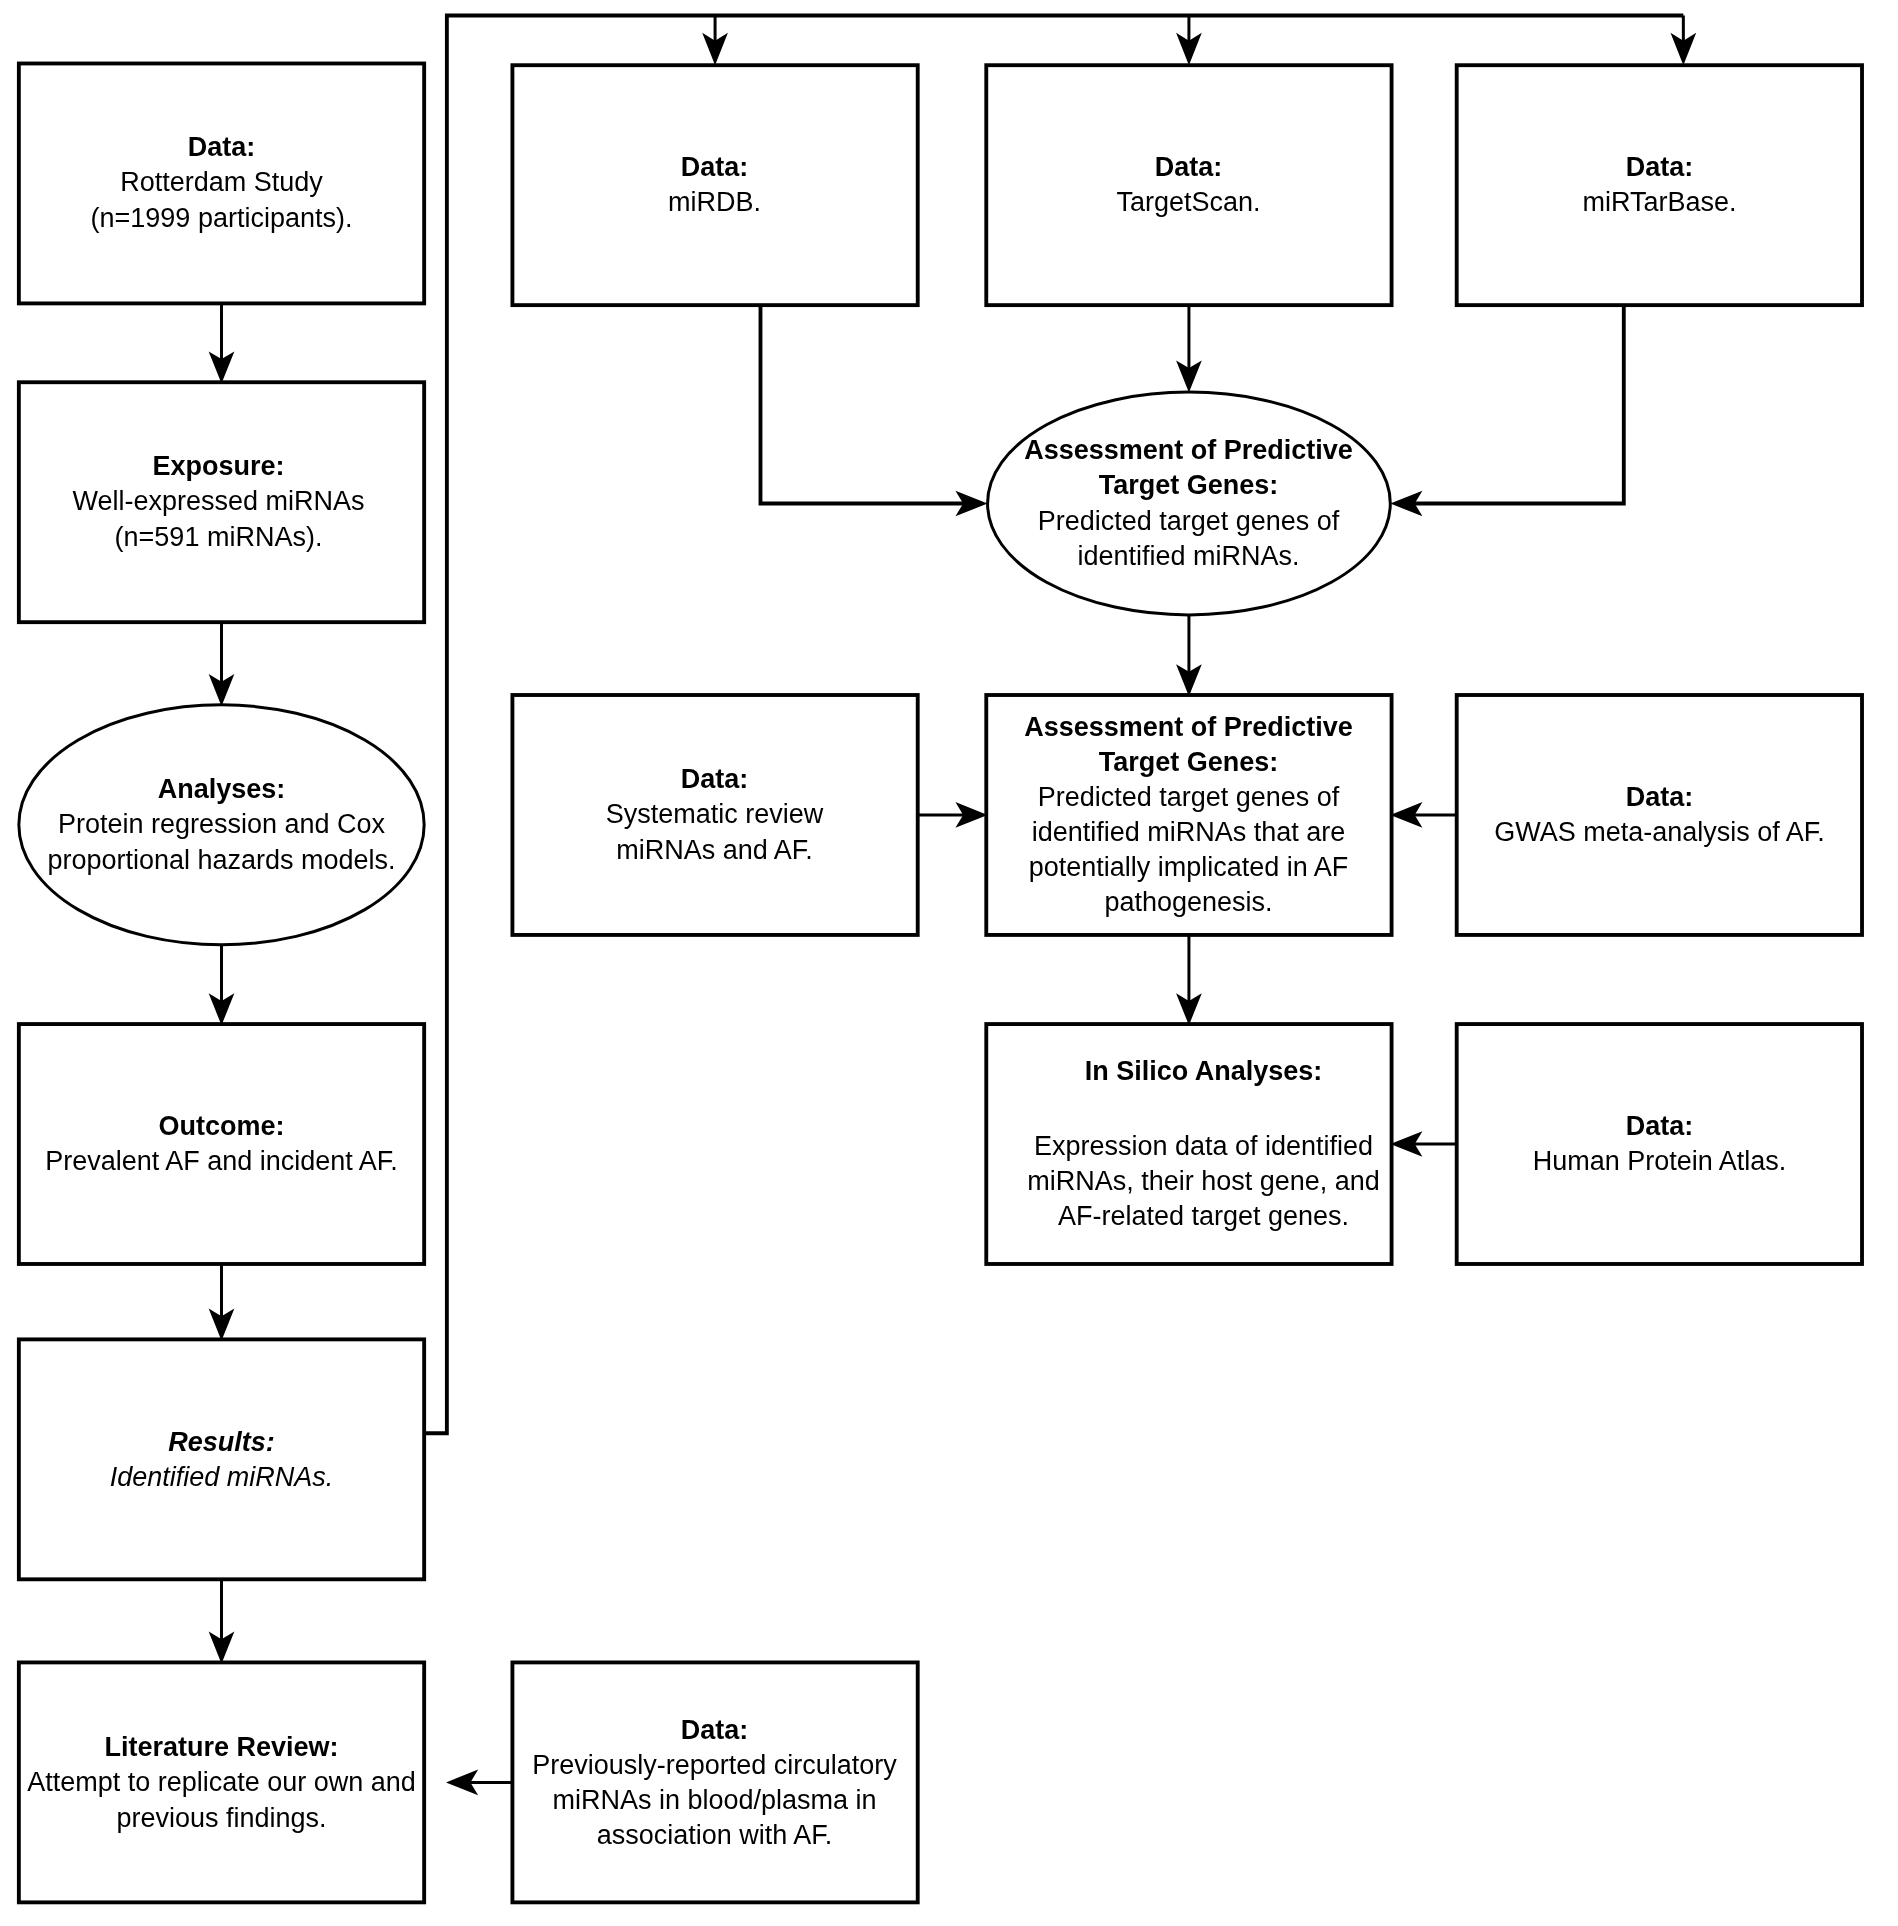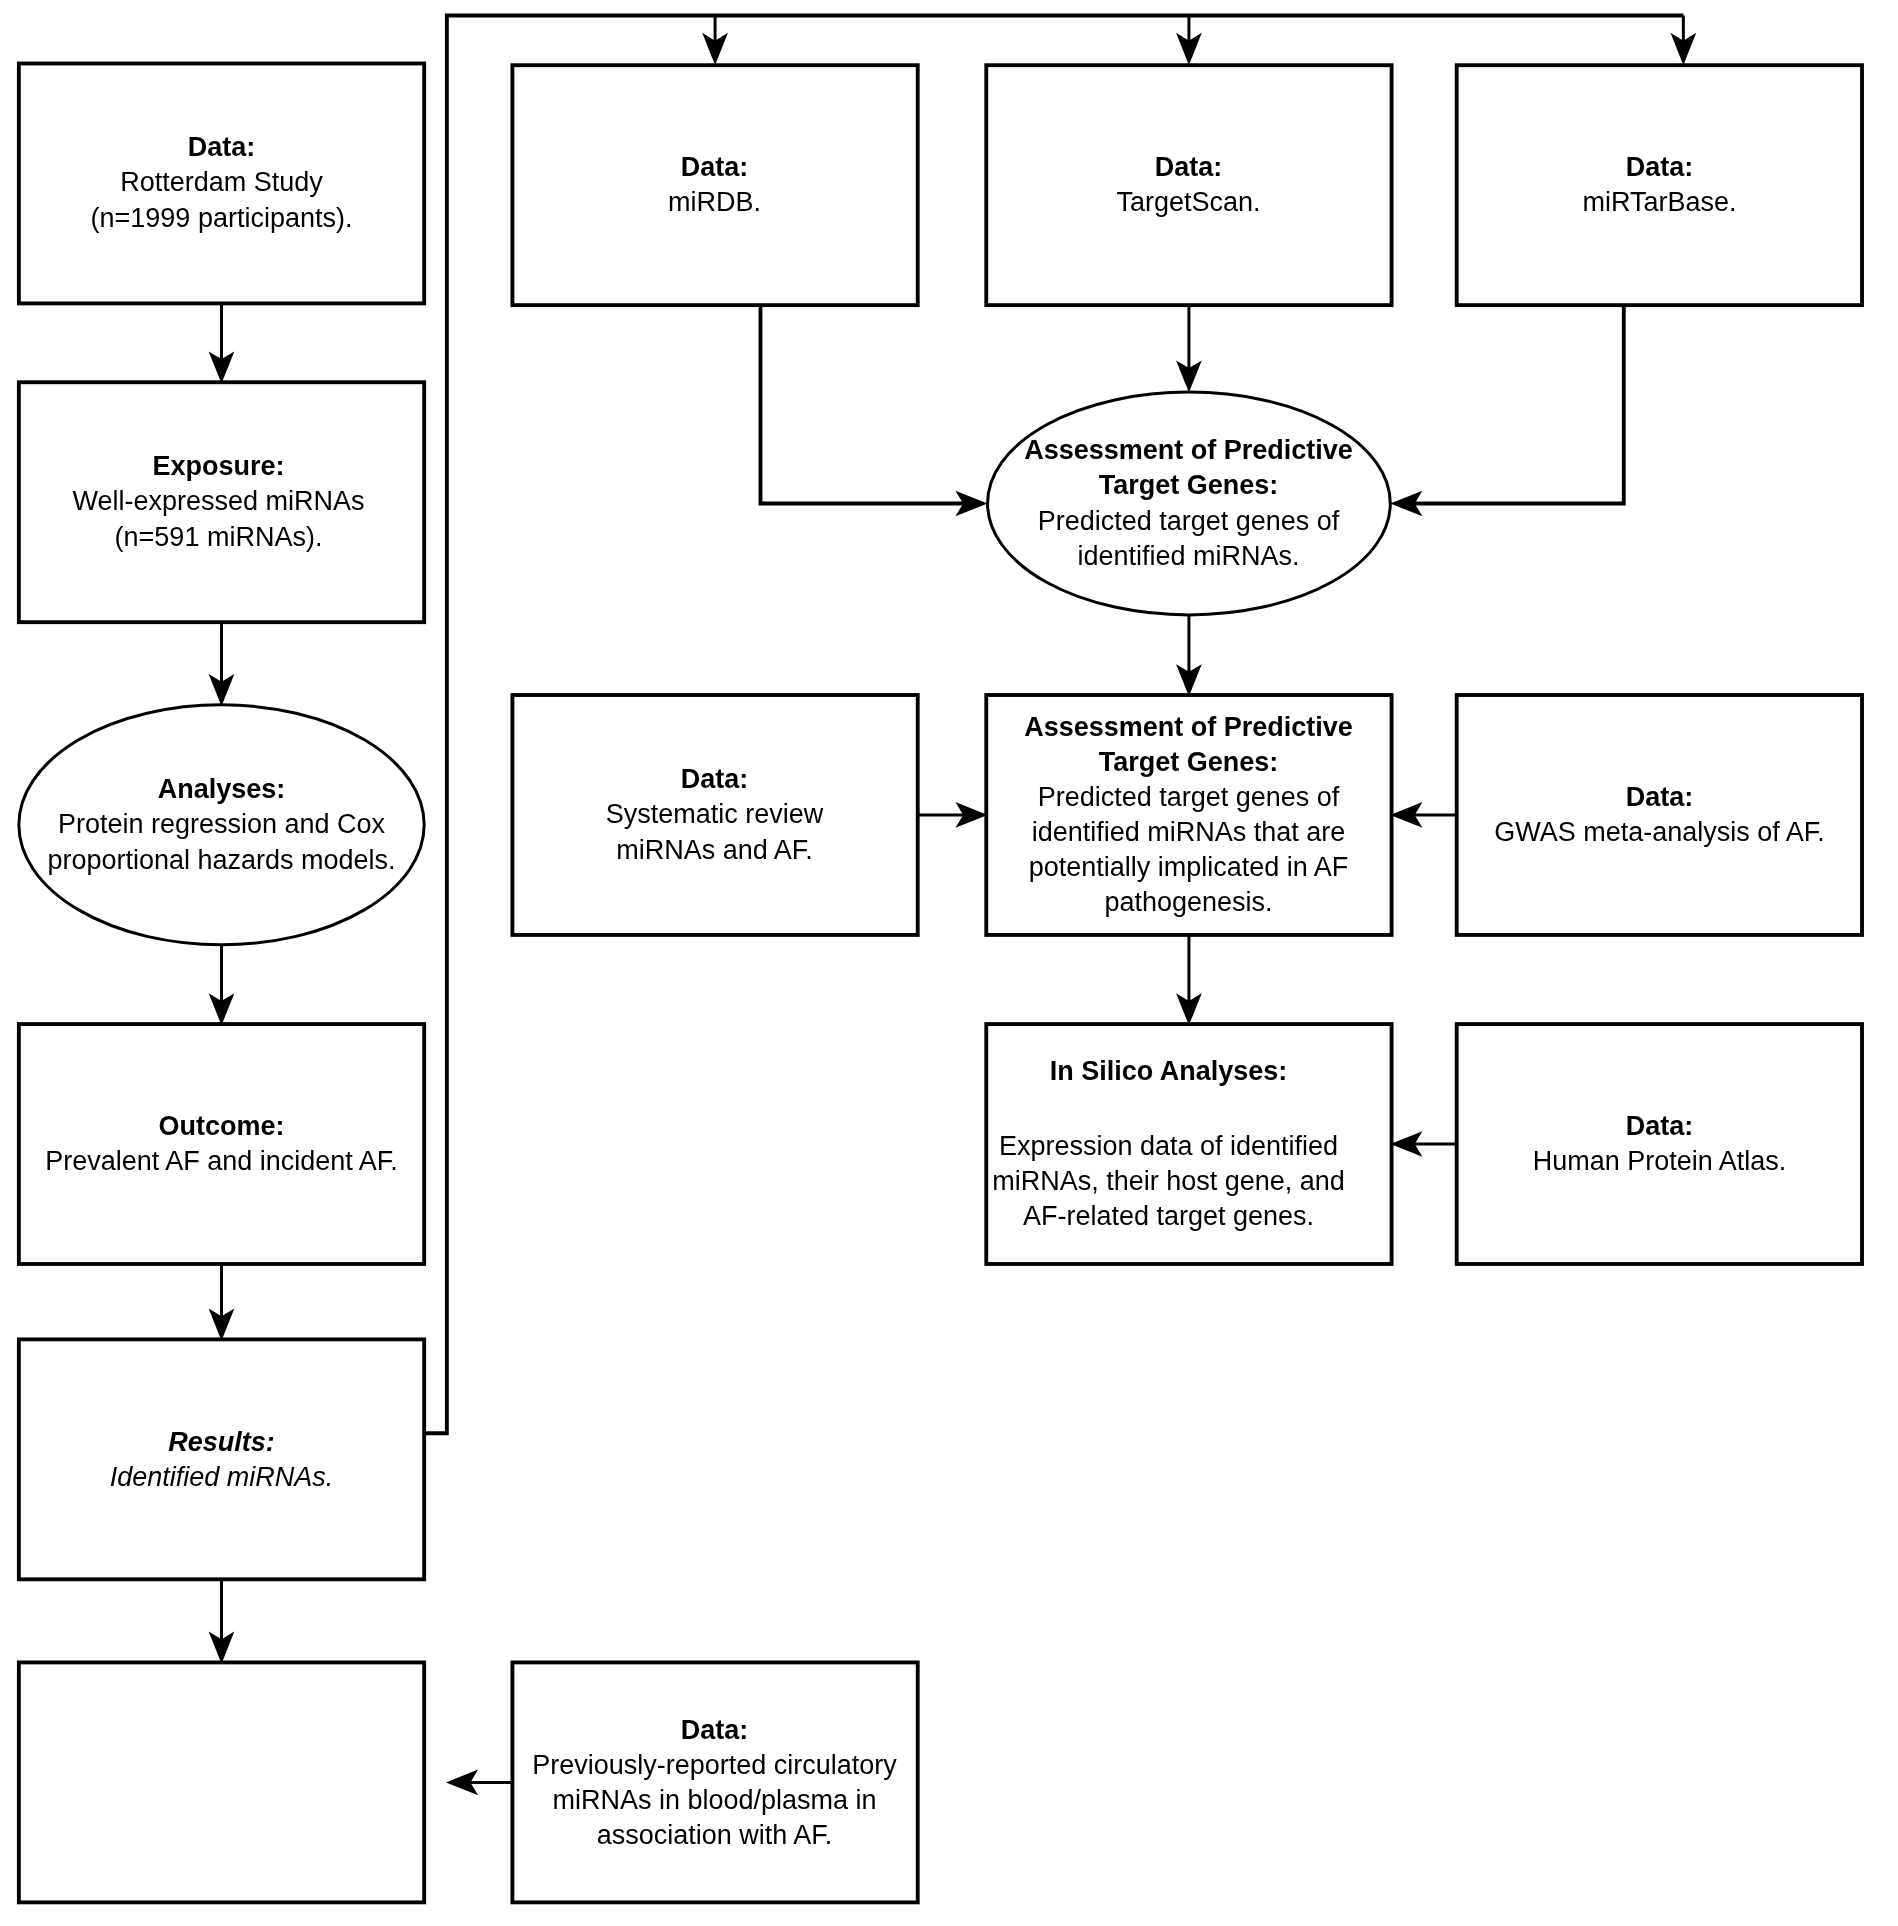--- a/index.html
+++ b/index.html
@@ -206,20 +206,25 @@
   <div class="node-label" style="left:19px; top:1024px; width:405px; height:240px;">
     <span class="node-title">Outcome:</span>
     <span class="node-body">Prevalent AF and incident AF.</span>
   </div>
 
   <div class="node-label" style="left:19px; top:1340px; width:405px; height:240px;font-style:italic;">
     <span class="node-title">Results:</span>
     <span class="node-body">Identified miRNAs.</span>
   </div>
 
+  <div class="node-label" style="left:19px; top:1663px; width:405px; height:240px;">
+    <span class="node-title">Literature Review:</span>
+    <span class="node-body">Attempt to replicate our own and
+previous findings.</span>
+  </div>
 
   <div class="node-label" style="left:512px; top:1663px; width:405px; height:240px;">
     <span class="node-title">Data:</span>
     <span class="node-body">Previously-reported circulatory
 miRNAs in blood/plasma in
 association with AF.</span>
   </div>
 
   <div class="node-label" style="left:512px; top:65px; width:405px; height:240px;">
     <span class="node-title">Data:</span>
@@ -256,21 +261,21 @@
 identified miRNAs that are
 potentially implicated in AF
 pathogenesis.</span>
   </div>
 
   <div class="node-label" style="left:1457px; top:695px; width:405px; height:240px;">
     <span class="node-title">Data:</span>
     <span class="node-body">GWAS meta-analysis of AF.</span>
   </div>
 
-  <div class="node-label" style="left:966px; top:1024px; width:405px; height:240px;gap:40px;">
+  <div class="node-label" style="left:1001px; top:1024px; width:405px; height:240px;gap:40px;">
     <span class="node-title">In Silico Analyses:</span>
     <span class="node-body">Expression data of identified
 miRNAs, their host gene, and
 AF-related target genes.</span>
   </div>
 
   <div class="node-label" style="left:1457px; top:1024px; width:405px; height:240px;">
     <span class="node-title">Data:</span>
     <span class="node-body">Human Protein Atlas.</span>
   </div>

